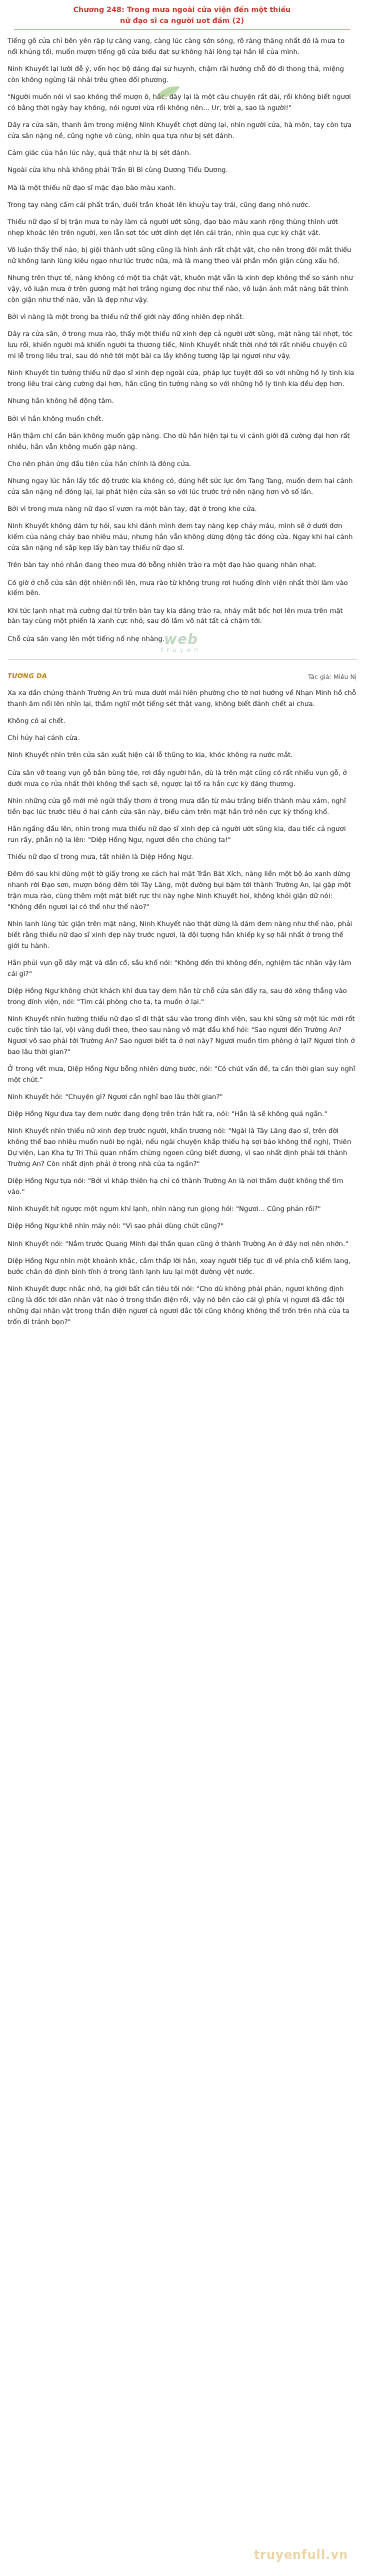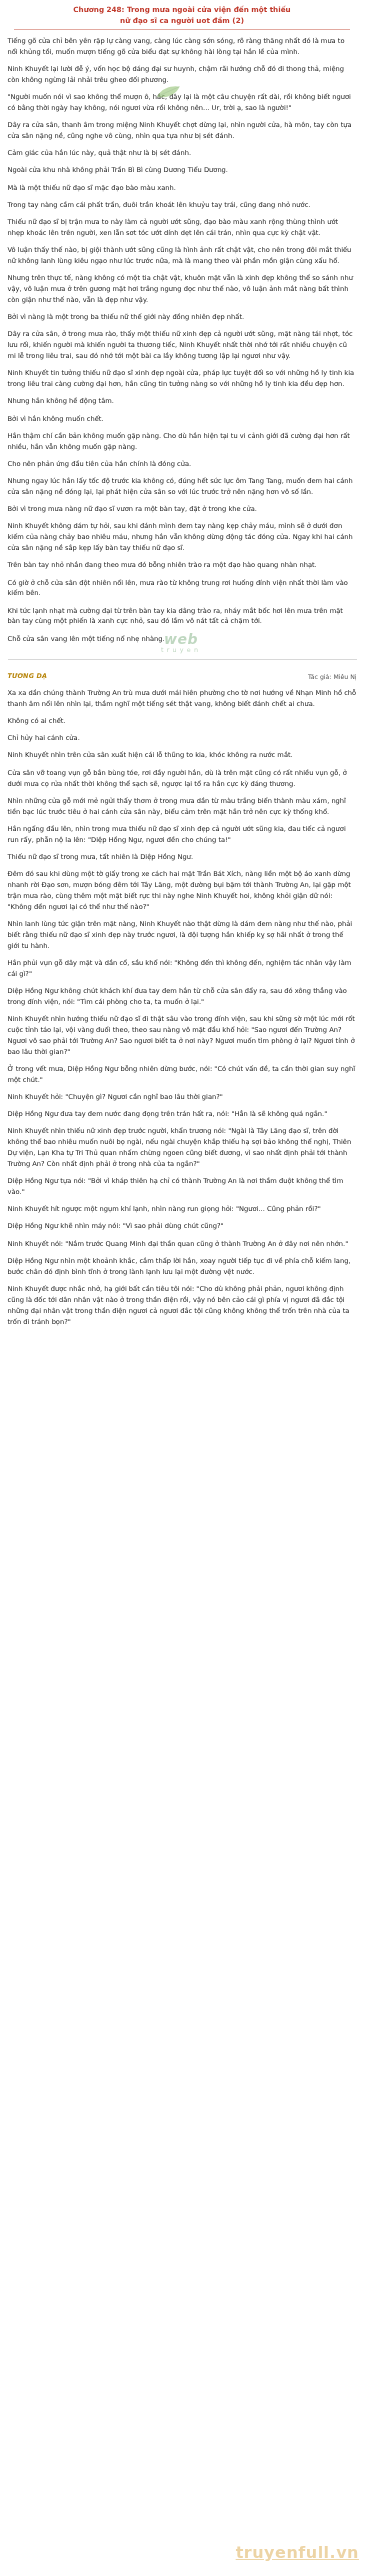--- a/index.html
+++ b/index.html
@@ -90,30 +90,29 @@
   }
   .wm-top .w2 {
     font-size: 6.4px;
     color: #2e7d32;
     letter-spacing: 3.2px;
     margin-top: -1.1px;
   }
   
   .wm-bottom {
     position: absolute;
-    right: 5px;
+    right: 16px;
     bottom: 14px;
-    font-size: 16px;
+    font-size: 12px;
     font-weight: bold;
     color: #d8a13a;
     opacity: .45;
     letter-spacing: 0.5px;
     pointer-events: none;
     white-space: nowrap;
-    text-decoration: underline;
   }
   .leaf {
     position: absolute;
     pointer-events: none;
     opacity: .55;
   }
 </style>
 </head>
 <body>
 

